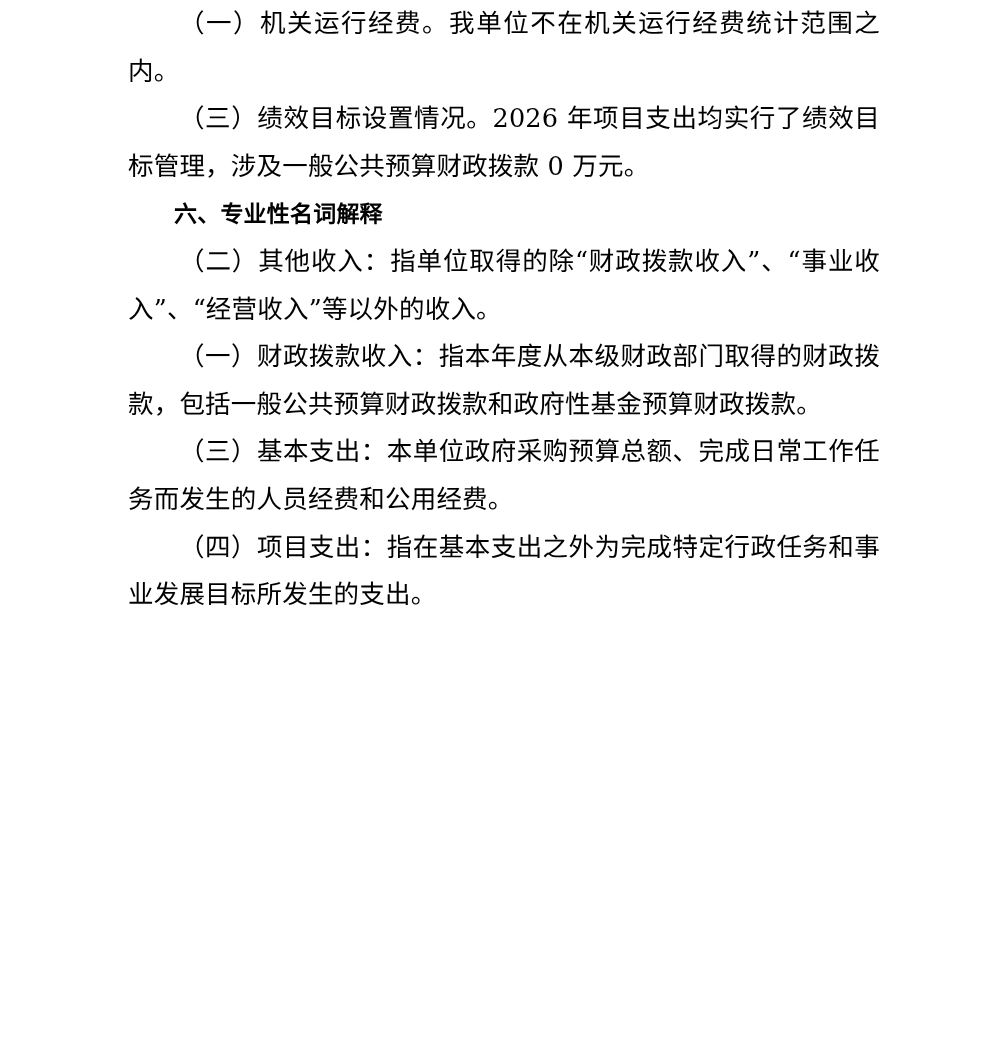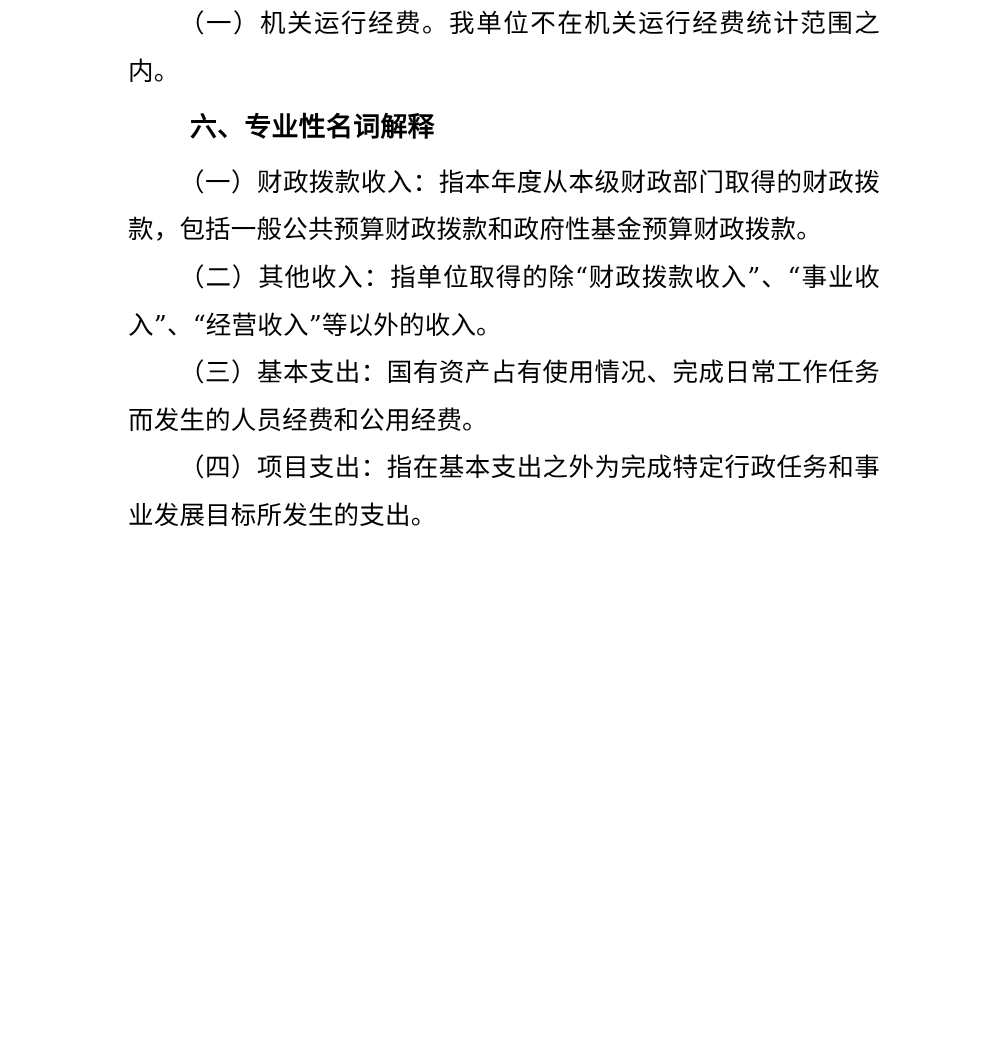--- a/index.html
+++ b/index.html
@@ -25,31 +25,32 @@
   .para {
     font-size: 25.5px;
     line-height: 47.6px;
     text-align: justify;
     text-justify: inter-ideograph;
     text-indent: 2em;
     margin: 0;
     letter-spacing: 0.2px;
   }
   .heading {
-    font-size: 27px;
+    font-size: 23px;
     line-height: 47.6px;
     font-weight: bold;
     text-indent: 2em;
-    margin: 8px;
+    margin: 0;
     letter-spacing: 0.2px;
   }
 </style>
 </head>
 <body>
 
 <div class="page">
   <p class="para">（一）机关运行经费。我单位不在机关运行经费统计范围之内。</p>
+  <p class="para">（三）绩效目标设置情况。2026 年项目支出均实行了绩效目标管理，涉及一般公共预算财政拨款 0 万元。</p>
   <p class="heading">六、专业性名词解释</p>
+  <p class="para">（二）其他收入：指单位取得的除“财政拨款收入”、“事业收入”、“经营收入”等以外的收入。</p>
   <p class="para">（一）财政拨款收入：指本年度从本级财政部门取得的财政拨款，包括一般公共预算财政拨款和政府性基金预算财政拨款。</p>
-  <p class="para">（二）其他收入：指单位取得的除“财政拨款收入”、“事业收入”、“经营收入”等以外的收入。</p>
-  <p class="para">（三）基本支出：国有资产占有使用情况、完成日常工作任务而发生的人员经费和公用经费。</p>
+  <p class="para">（三）基本支出：本单位政府采购预算总额、完成日常工作任务而发生的人员经费和公用经费。</p>
   <p class="para">（四）项目支出：指在基本支出之外为完成特定行政任务和事业发展目标所发生的支出。</p>
 </div>
 
 </body></html>

